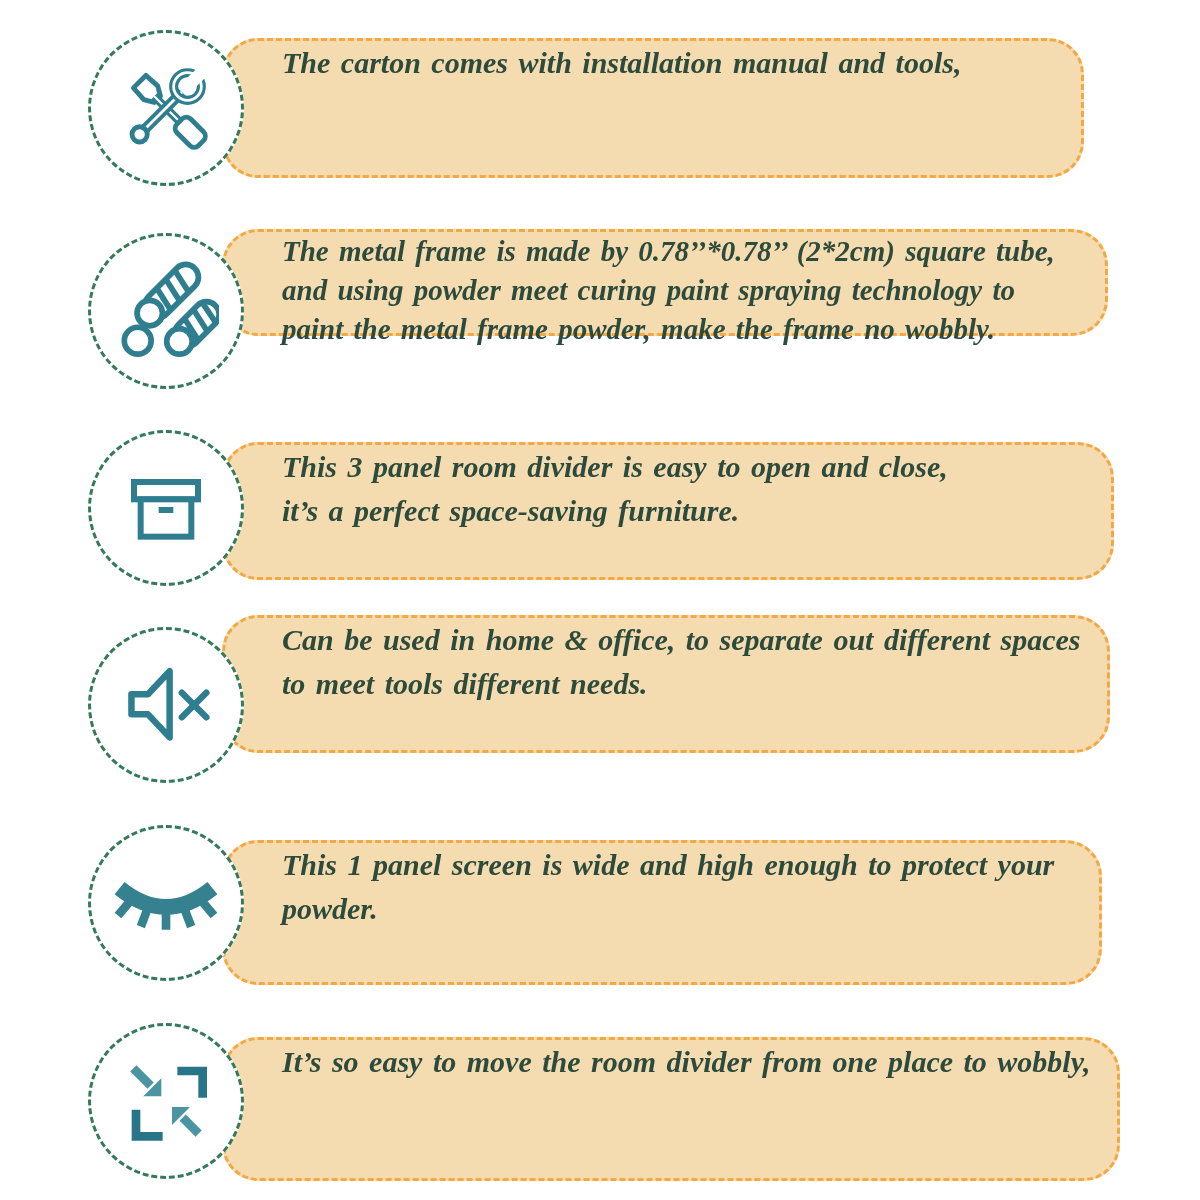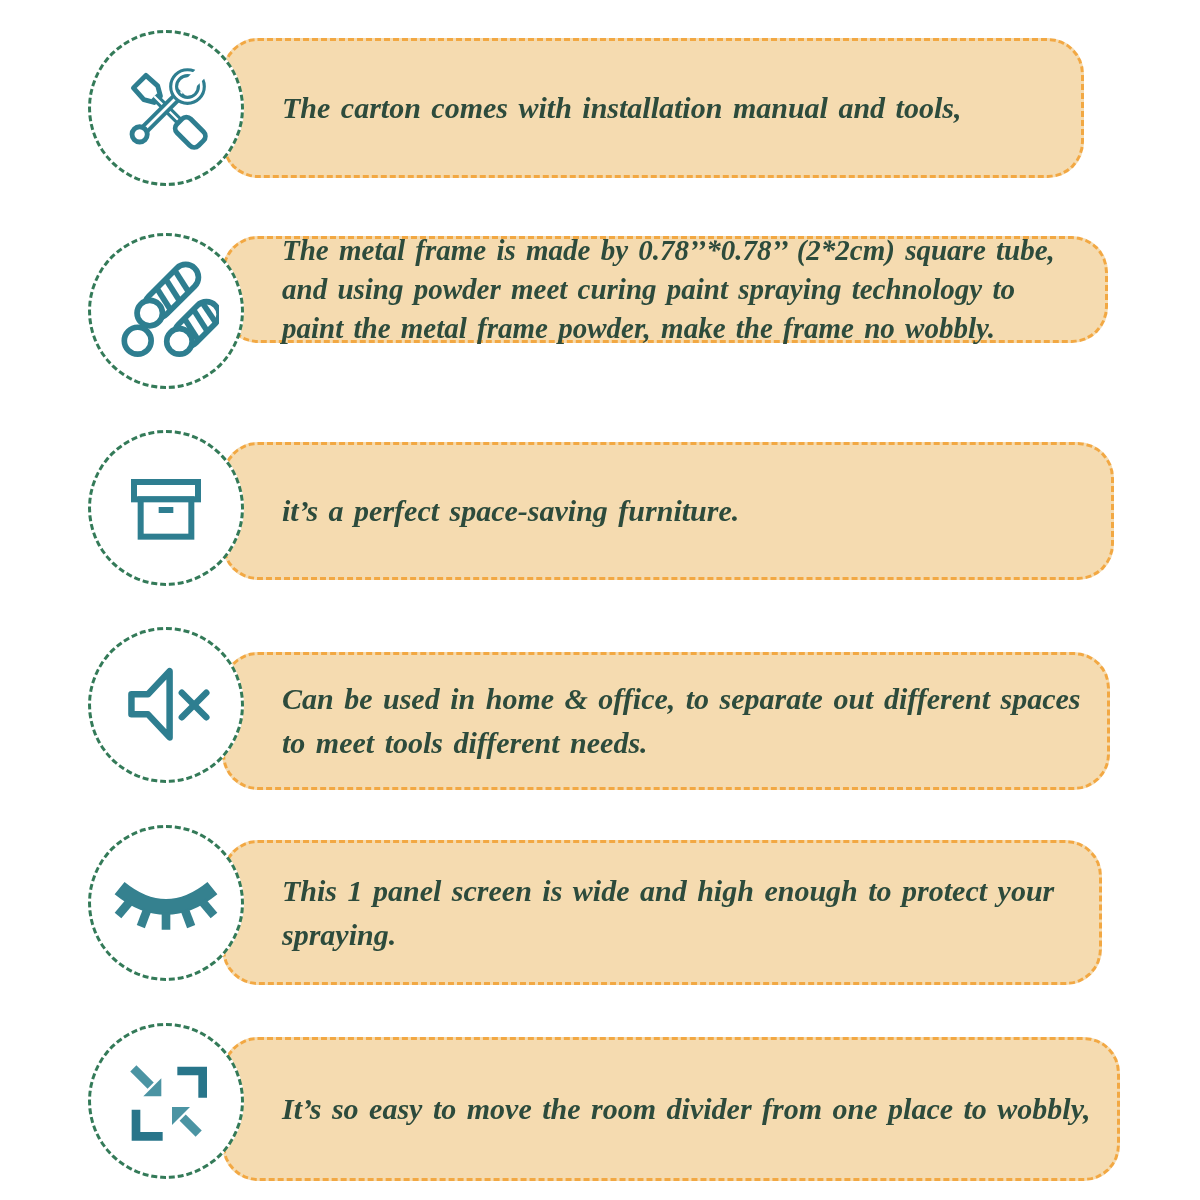--- a/index.html
+++ b/index.html
@@ -2,28 +2,28 @@
 <html><head>
 <meta charset="utf-8">
 <style>
   html,body{margin:0;padding:0;background:#ffffff;}
   .page{position:relative;width:1200px;height:1200px;background:#ffffff;overflow:hidden;
         font-family:"Liberation Serif", serif;}
   .row{position:absolute;left:0;top:0;width:1200px;height:0;}
   .circle{position:absolute;left:88px;width:150px;height:150px;border:3px dashed #337a58;
           border-radius:50%;background:#ffffff;z-index:2;display:flex;align-items:center;justify-content:center;}
   .bubble{position:absolute;left:222px;background:#f5dbb0;border:3px dashed #f2a843;border-radius:36px;
-          z-index:1;display:flex;flex-direction:column;justify-content:center;padding-left:57px;box-sizing:border-box;}
+          z-index:1;display:flex;flex-direction:column;justify-content:flex-start;padding-left:57px;box-sizing:border-box;}
   .ftext{color:#2d4b3c;font-weight:bold;font-style:italic;font-size:30px;line-height:44px;
          white-space:nowrap;word-spacing:3px;}
   .r1 .circle{top:30px}  .r1 .bubble{top:38px;height:140px;width:862px}
-  .r2 .circle{top:233px} .r2 .bubble{top:236px;height:107px;width:886px}
+  .r2 .circle{top:233px} .r2 .bubble{top:229px;height:107px;width:886px}
   .r2 .ftext{font-size:29px;line-height:39px;}
   .r3 .circle{top:430px} .r3 .bubble{top:442px;height:138px;width:892px}
-  .r4 .circle{top:627px} .r4 .bubble{top:652px;height:138px;width:888px}
+  .r4 .circle{top:627px} .r4 .bubble{top:615px;height:138px;width:888px}
   .r5 .circle{top:825px} .r5 .bubble{top:840px;height:145px;width:880px}
   .r6 .circle{top:1023px}.r6 .bubble{top:1037px;height:144px;width:898px}
   svg{display:block;}
 </style>
 </head>
 <body>
 
 <div class="page">
 
   <div class="row r1">
@@ -77,20 +77,21 @@
           </g>
 
           <circle cx="35" cy="117" r="19"></circle>
         </g>
       </svg>
     </div>
   </div>
 
   <div class="row r3">
     <div class="bubble">
+      <div class="ftext">This 3 panel room divider is easy to open and close,</div>
       <div class="ftext">it’s a perfect space-saving furniture.</div>
     </div>
     <div class="circle">
       <svg viewBox="0 0 150 150" width="100" height="100">
         <g stroke="#2e7e90" stroke-width="9" fill="#ffffff">
           <rect x="27" y="36" width="96" height="26"></rect>
           <rect x="37" y="62" width="76" height="56"></rect>
           <line x1="64" y1="78" x2="86" y2="78"></line>
         </g>
       </svg>
@@ -109,21 +110,21 @@
           <line x1="97" y1="58" x2="131" y2="92" stroke-linecap="round"></line>
           <line x1="131" y1="58" x2="97" y2="92" stroke-linecap="round"></line>
         </g>
       </svg>
     </div>
   </div>
 
   <div class="row r5">
     <div class="bubble">
       <div class="ftext">This 1 panel screen is wide and high enough to protect your</div>
-      <div class="ftext">spraying.</div>
+      <div class="ftext">powder.</div>
     </div>
     <div class="circle">
       <svg viewBox="0 0 150 150" width="118" height="118">
         <g stroke="#35818f" fill="none">
           <path d="M16,56 Q75,104 134,56" stroke-width="20"></path>
           <line x1="29" y1="73" x2="14" y2="91" stroke-width="11"></line>
           <line x1="51" y1="84" x2="43" y2="105" stroke-width="11"></line>
           <line x1="75" y1="87" x2="75" y2="109" stroke-width="11"></line>
           <line x1="99" y1="84" x2="107" y2="105" stroke-width="11"></line>
           <line x1="121" y1="73" x2="136" y2="91" stroke-width="11"></line>

